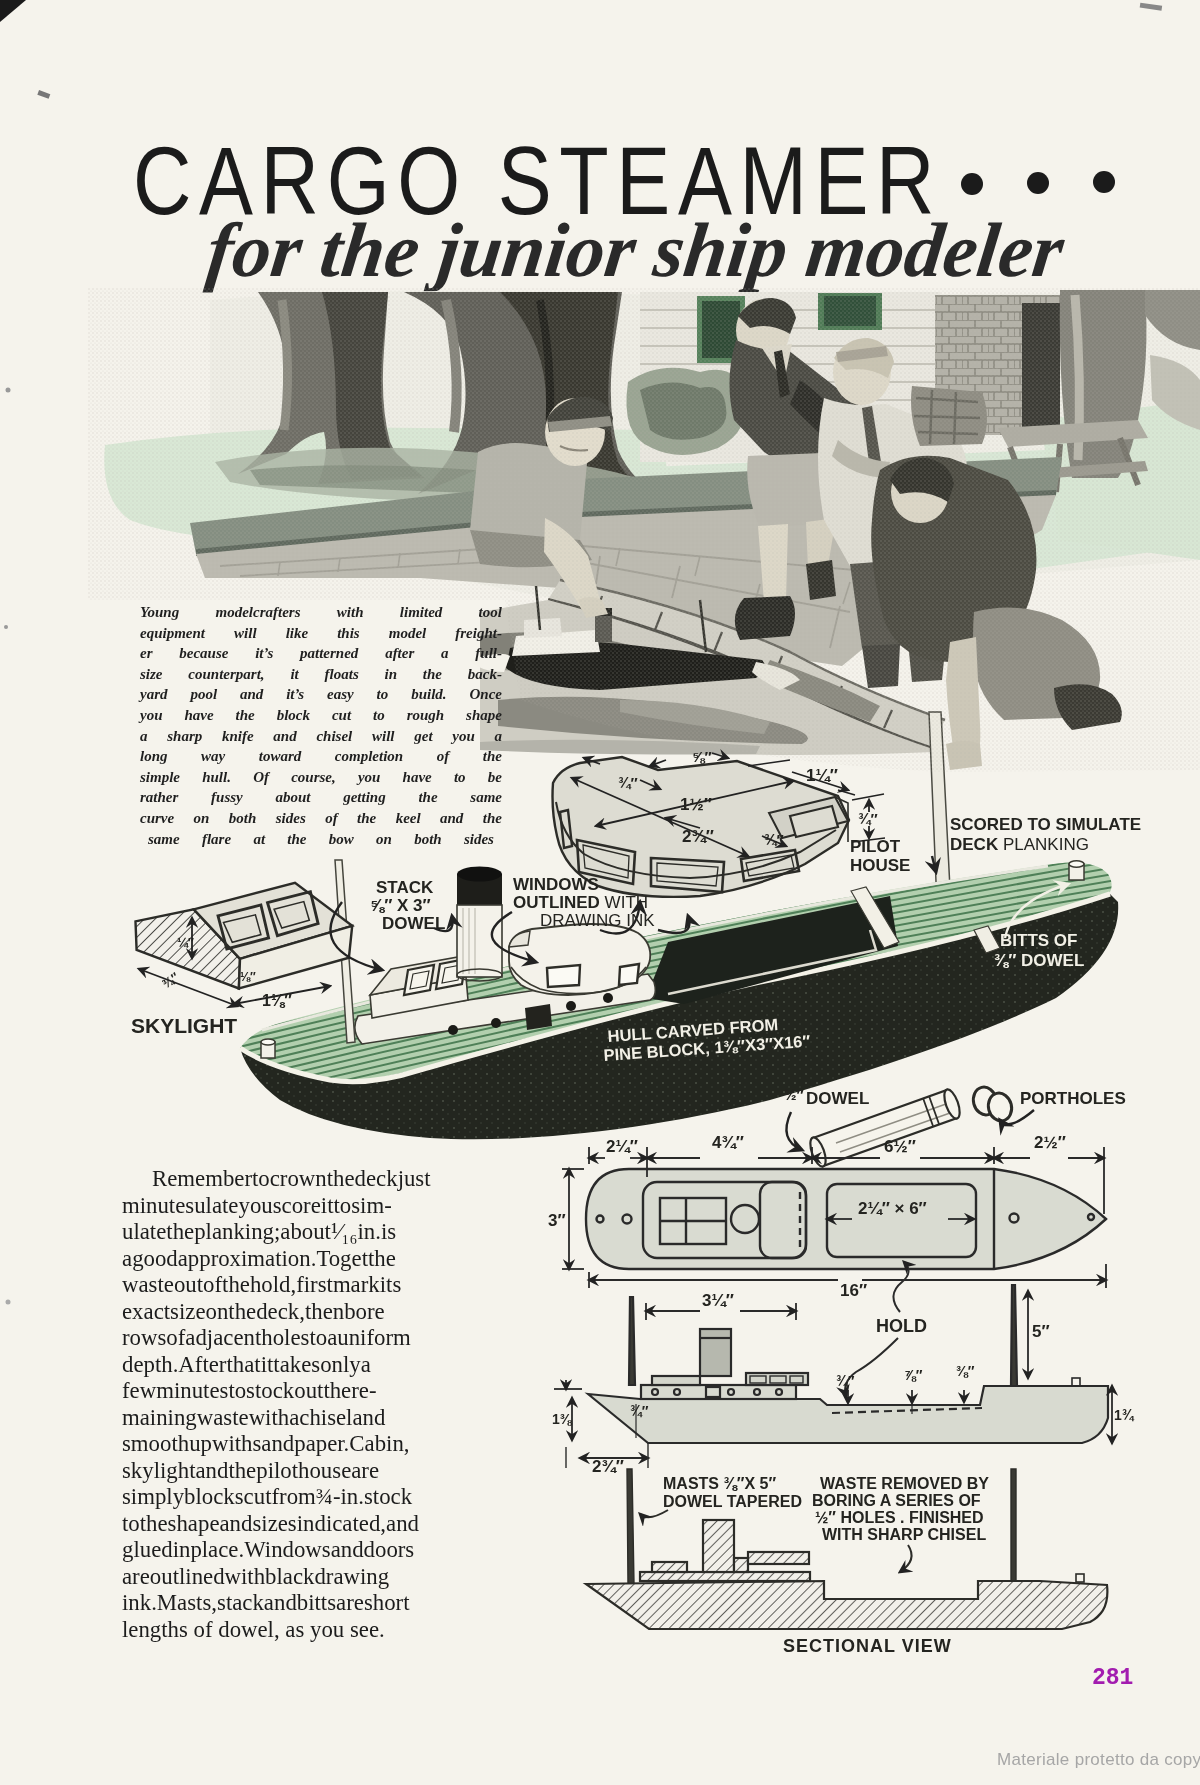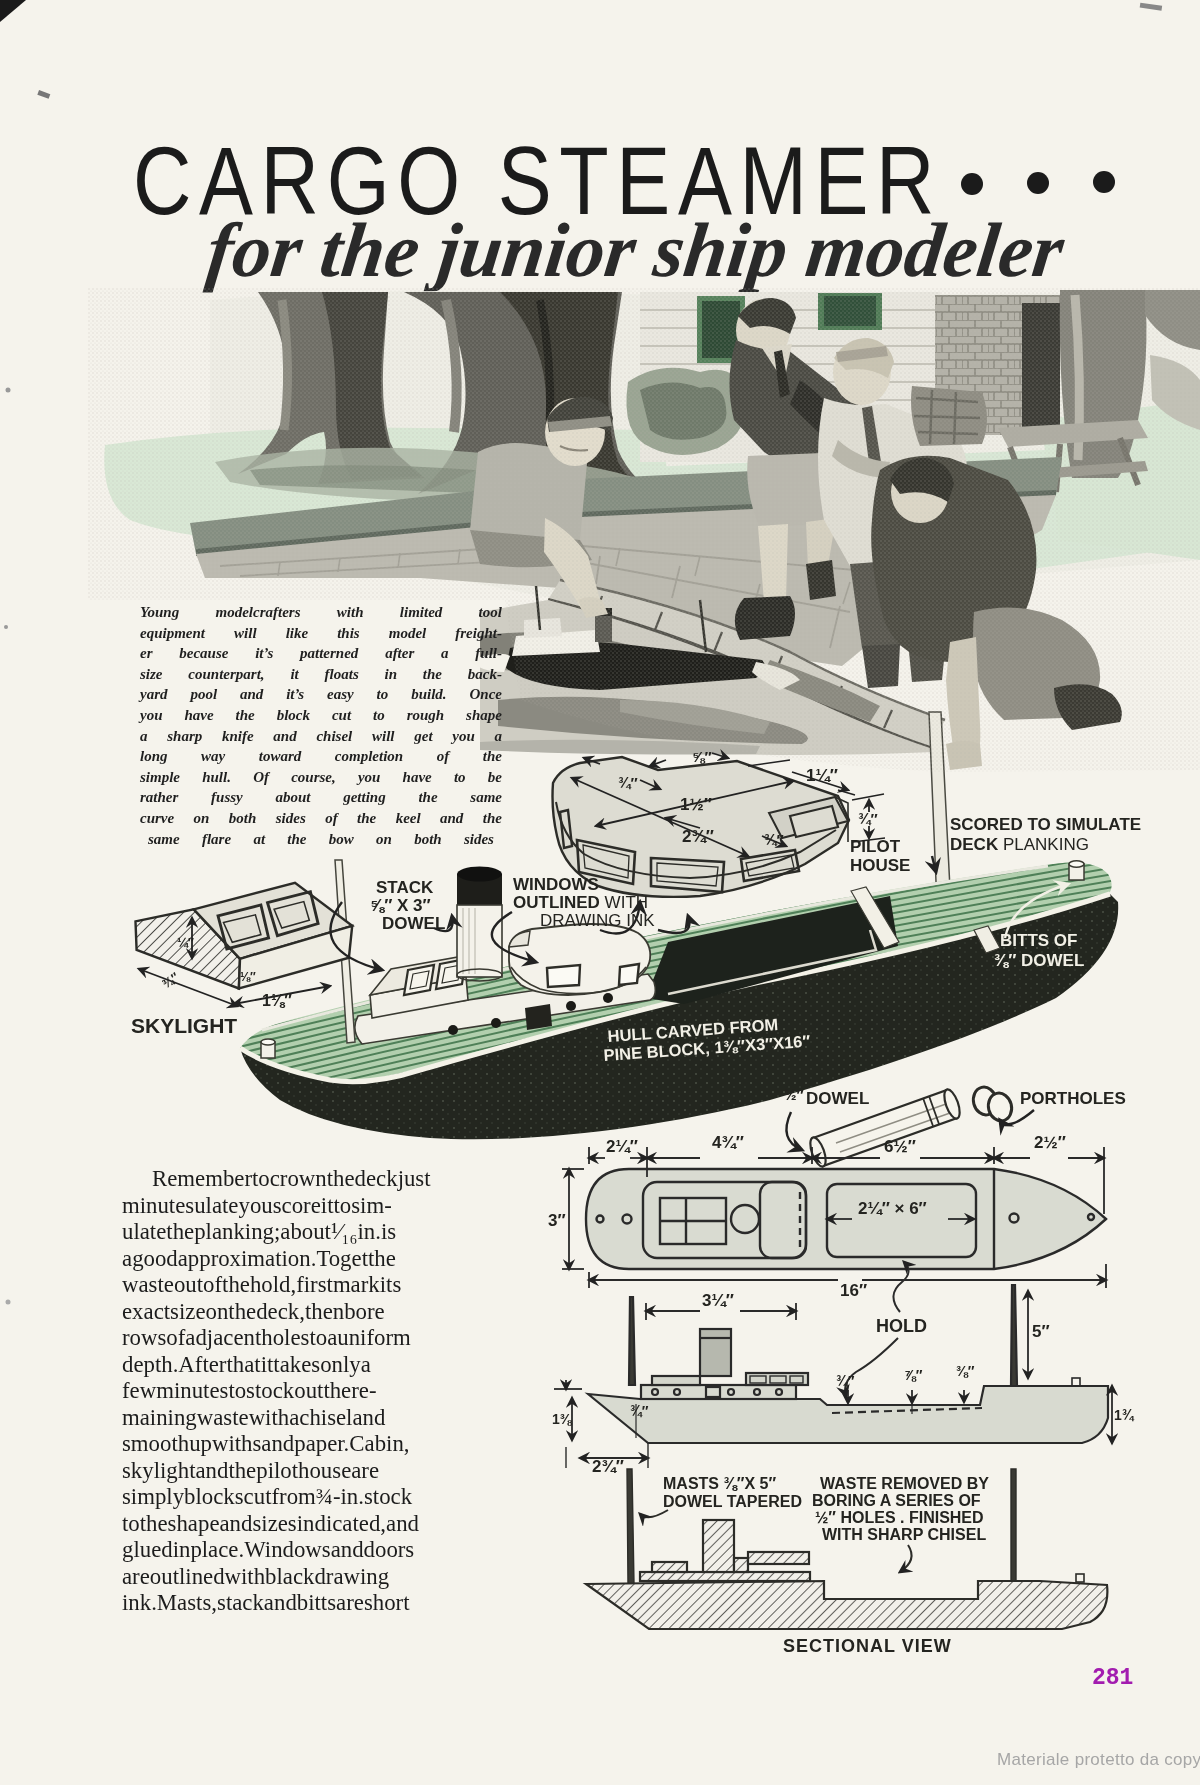--- a/index.html
+++ b/index.html
@@ -733,16 +733,19 @@
     </div>
 <div>
       <span>ink.</span>
       <span>Masts,</span>
       <span>stack</span>
       <span>and</span>
       <span>bitts</span>
       <span>are</span>
       <span>short</span>
     </div>
+<div style="justify-content:flex-start;">
+      <span>lengths&nbsp;of&nbsp;dowel,&nbsp;as&nbsp;you&nbsp;see.</span>
+    </div>
 </div>
 
 <div class="abs" id="pageno">281</div>
 <div class="abs" id="copyr">Materiale protetto da copyright</div>
 
 </body></html>

